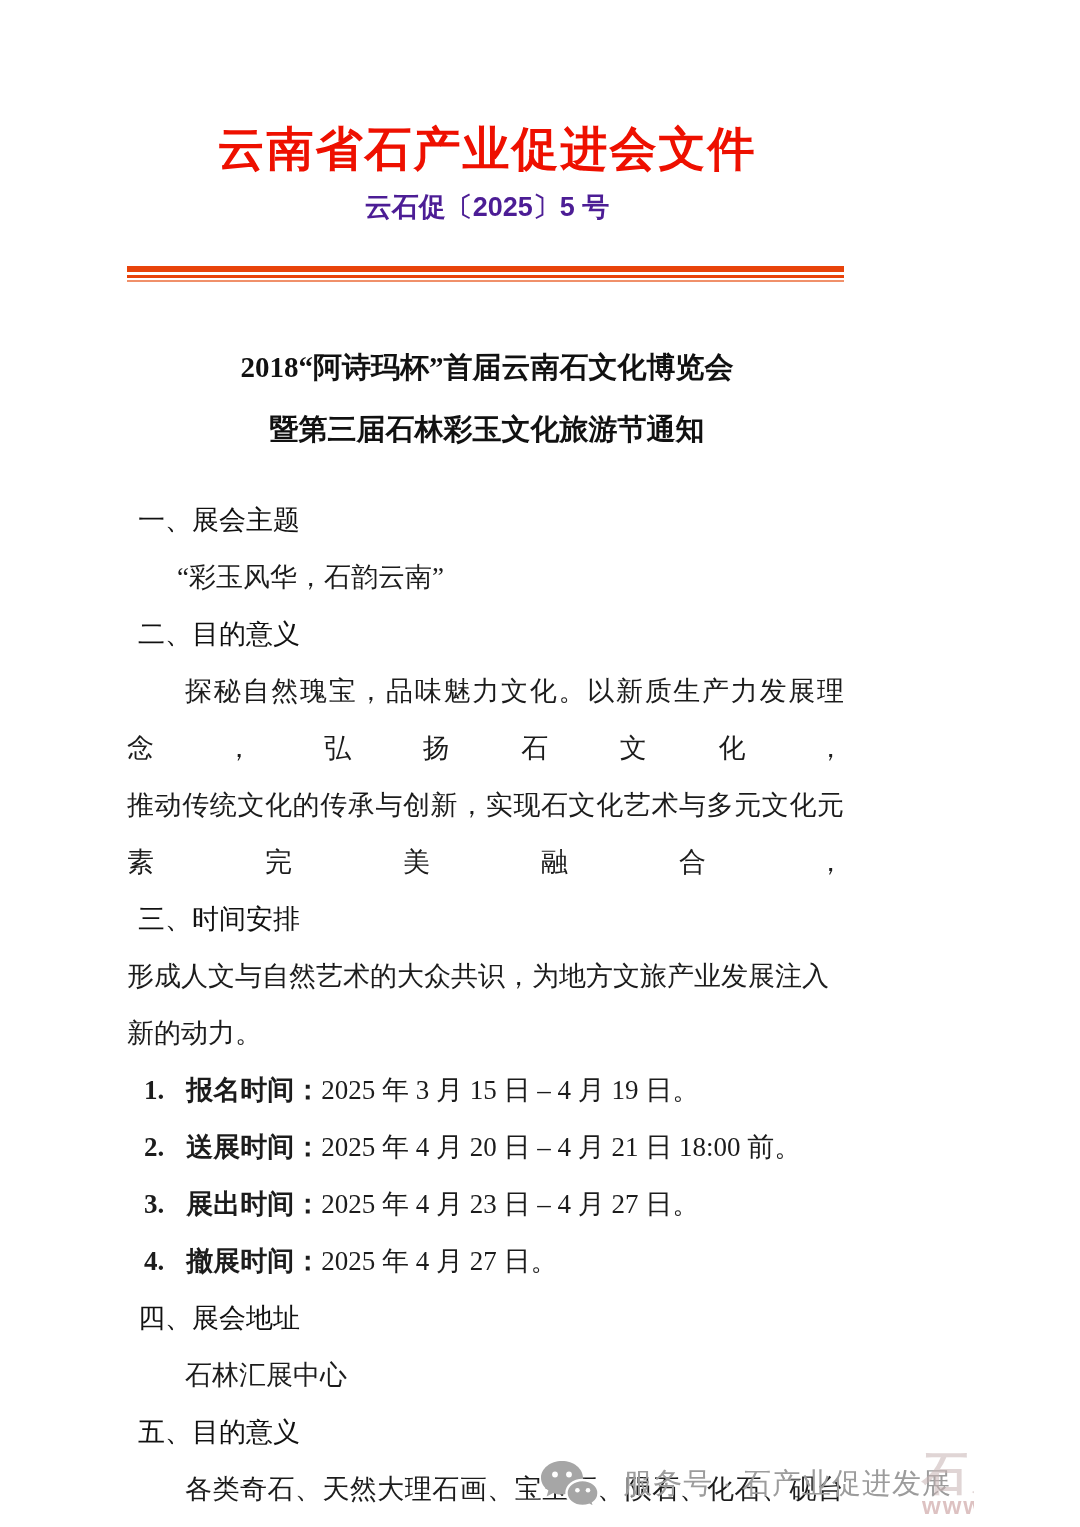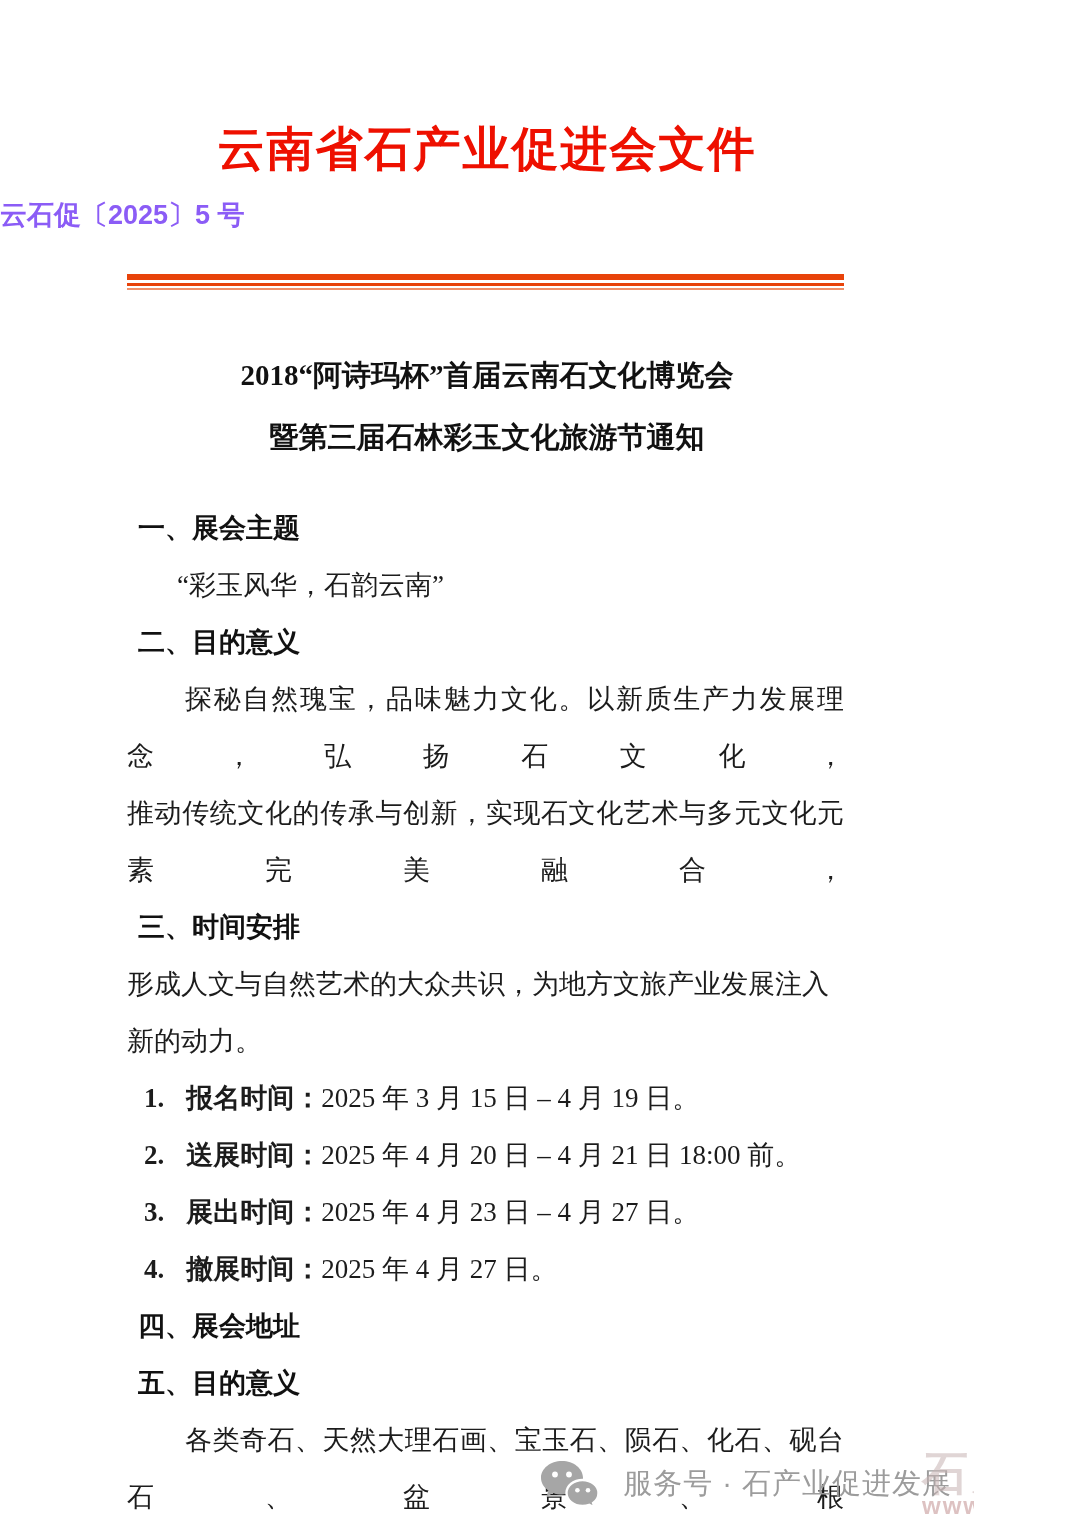--- a/index.html
+++ b/index.html
@@ -8,39 +8,39 @@
     overflow:hidden;color:#1c1c1c;
     font-family:"Liberation Serif","DejaVu Serif",serif;
   }
   .letterhead{
     margin-top:118px;text-align:center;
     font-size:47px;font-weight:bold;letter-spacing:2px;
     color:#ee1000;line-height:62px;
     font-family:"Liberation Serif","DejaVu Serif",serif;
   }
   .docnum{
-    margin-top:16px;text-align:left;
-    font-size:27px;font-weight:bold;line-height:38px;color:#8b5cf6;
+    margin-top:8px;text-align:center;
+    font-size:27px;font-weight:bold;line-height:38px;color:#4c1d95;
     font-family:"Liberation Sans","DejaVu Sans",sans-serif;
   }
   .rule{margin:40px 130px 0 127px;}
   .rule .bar1{height:6px;background:#e8430a;}
   .rule .rgap1{height:3px;background:#ffffff;}
   .rule .bar2{height:3px;background:#e8430a;}
   .rule .rgap2{height:2px;background:#ffffff;}
   .rule .bar3{height:2px;background:#f0906a;}
   .doc-title{
     margin-top:54px;text-align:center;font-weight:bold;
     font-size:29px;line-height:62px;color:#111;
     font-family:"Liberation Serif","DejaVu Serif",serif;
   }
   .content{margin-top:32px;padding:0 130px 0 127px;font-size:27px;}
   .row{line-height:57px;min-height:57px;}
   .hrow{
-    font-weight:bold;color:#111;padding-left:11px;
+    font-weight:normal;color:#111;padding-left:11px;
     font-family:"Liberation Sans","DejaVu Sans",sans-serif;
   }
   .qrow{text-indent:50px;}
   .indent2{text-indent:58px;}
   .jline{text-align:justify;text-align-last:justify;text-justify:inter-character;}
   .item{padding-left:17px;}
   .item .num{font-weight:bold;margin-right:22px;}
   .item .lbl{
     font-weight:bold;
     font-family:"Liberation Sans","DejaVu Sans",sans-serif;
@@ -109,20 +109,21 @@
       <span class="num">2.</span><span class="lbl">送展时间：</span><span>2025 年 4 月 20 日 – 4 月 21 日 18:00 前。</span>
     </div>
     <div class="row item">
       <span class="num">3.</span><span class="lbl">展出时间：</span><span>2025 年 4 月 23 日 – 4 月 27 日。</span>
     </div>
     <div class="row item">
       <span class="num">4.</span><span class="lbl">撤展时间：</span><span>2025 年 4 月 27 日。</span>
     </div>
 
     <div class="row hrow">四、展会地址</div>
+    <div class="row indent2">石林汇展中心</div>
 
     <div class="row hrow">五、目的意义</div>
     <div class="row indent2 jline">各类奇石、天然大理石画、宝玉石、陨石、化石、砚台石、盆景、根</div>
 
   </div>
 
   <div class="footer">
     <svg class="wicon" viewBox="0 0 60 50" xmlns="http://www.w3.org/2000/svg">
       <path fill="#a6a6a6" d="M23,2 C11.4,2 2,9.5 2,18.8 C2,24 4.9,28.6 9.4,31.6 L7.6,37.4 L14.2,33.9 C16.9,34.9 19.9,35.5 23,35.5 C34.6,35.5 44,28 44,18.8 C44,9.5 34.6,2 23,2 Z"></path>
       <circle fill="#ffffff" cx="16" cy="15.5" r="2.9"></circle>

